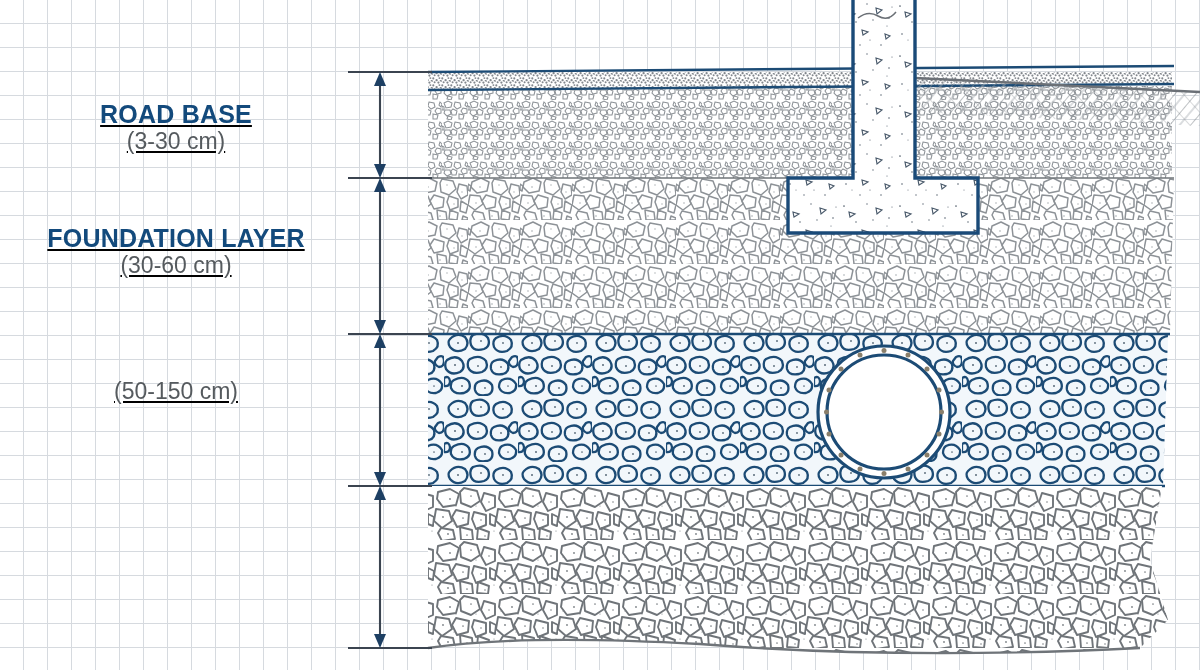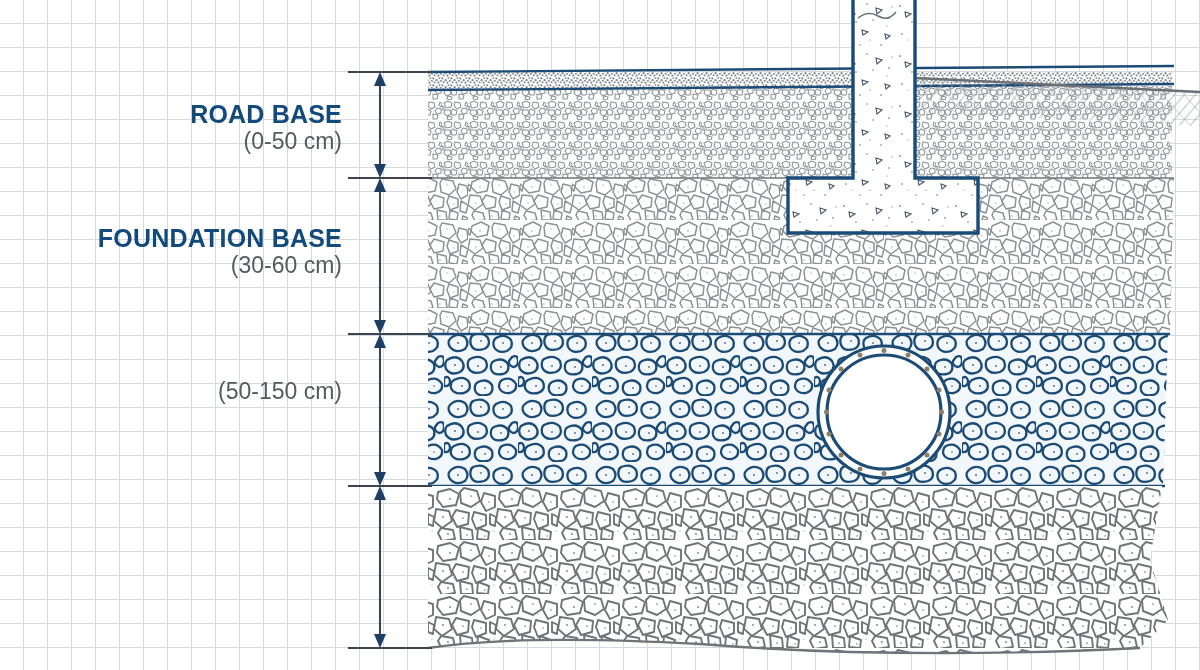--- a/index.html
+++ b/index.html
@@ -10,21 +10,21 @@
   }
   #stage{position:absolute;inset:0;width:1200px;height:670px;}
   #grid{position:absolute;inset:0;
     background-image:
       linear-gradient(to right,#d6dadf 1px,transparent 1px),
       linear-gradient(to bottom,#d6dadf 1px,transparent 1px);
     background-size:24px 24px;
     background-position:-1px -1px;
   }
   svg#art{position:absolute;left:0;top:0;width:1200px;height:670px;}
-  .lbl{position:absolute;text-align:right;line-height:1.12;}
+  .lbl{position:absolute;text-align:center;line-height:1.12;text-decoration:underline;}
   .lbl .t{font-size:25px;font-weight:bold;color:#134a7c;letter-spacing:.2px;white-space:nowrap;}
   .lbl .d{font-size:23px;font-weight:normal;color:#555a5e;white-space:nowrap;margin-top:1px;}
 </style>
 </head>
 <body>
 
 <div id="stage">
 
   <div id="grid"></div>
 
@@ -297,25 +297,25 @@
         <polygon points="380,334 374,348 386,348"></polygon>
         <polygon points="380,486 374,472 386,472"></polygon>
         <polygon points="380,486 374,500 386,500"></polygon>
         <polygon points="380,648 374,634 386,634"></polygon>
       </g>
     </g>
   </svg>
 
   <div class="lbl" style="left:10px;top:100px;width:332px;">
     <div class="t">ROAD BASE</div>
-    <div class="d">(0-50 cm)</div>
+    <div class="d">(3-30 cm)</div>
   </div>
 
   <div class="lbl" style="left:10px;top:224px;width:332px;">
-    <div class="t">FOUNDATION BASE</div>
+    <div class="t">FOUNDATION LAYER</div>
     <div class="d">(30-60 cm)</div>
   </div>
 
   <div class="lbl" style="left:10px;top:378px;width:332px;">
     <div class="d">(50-150 cm)</div>
   </div>
 
   <div class="lbl" style="left:10px;top:525px;width:332px;">
   </div>
 

